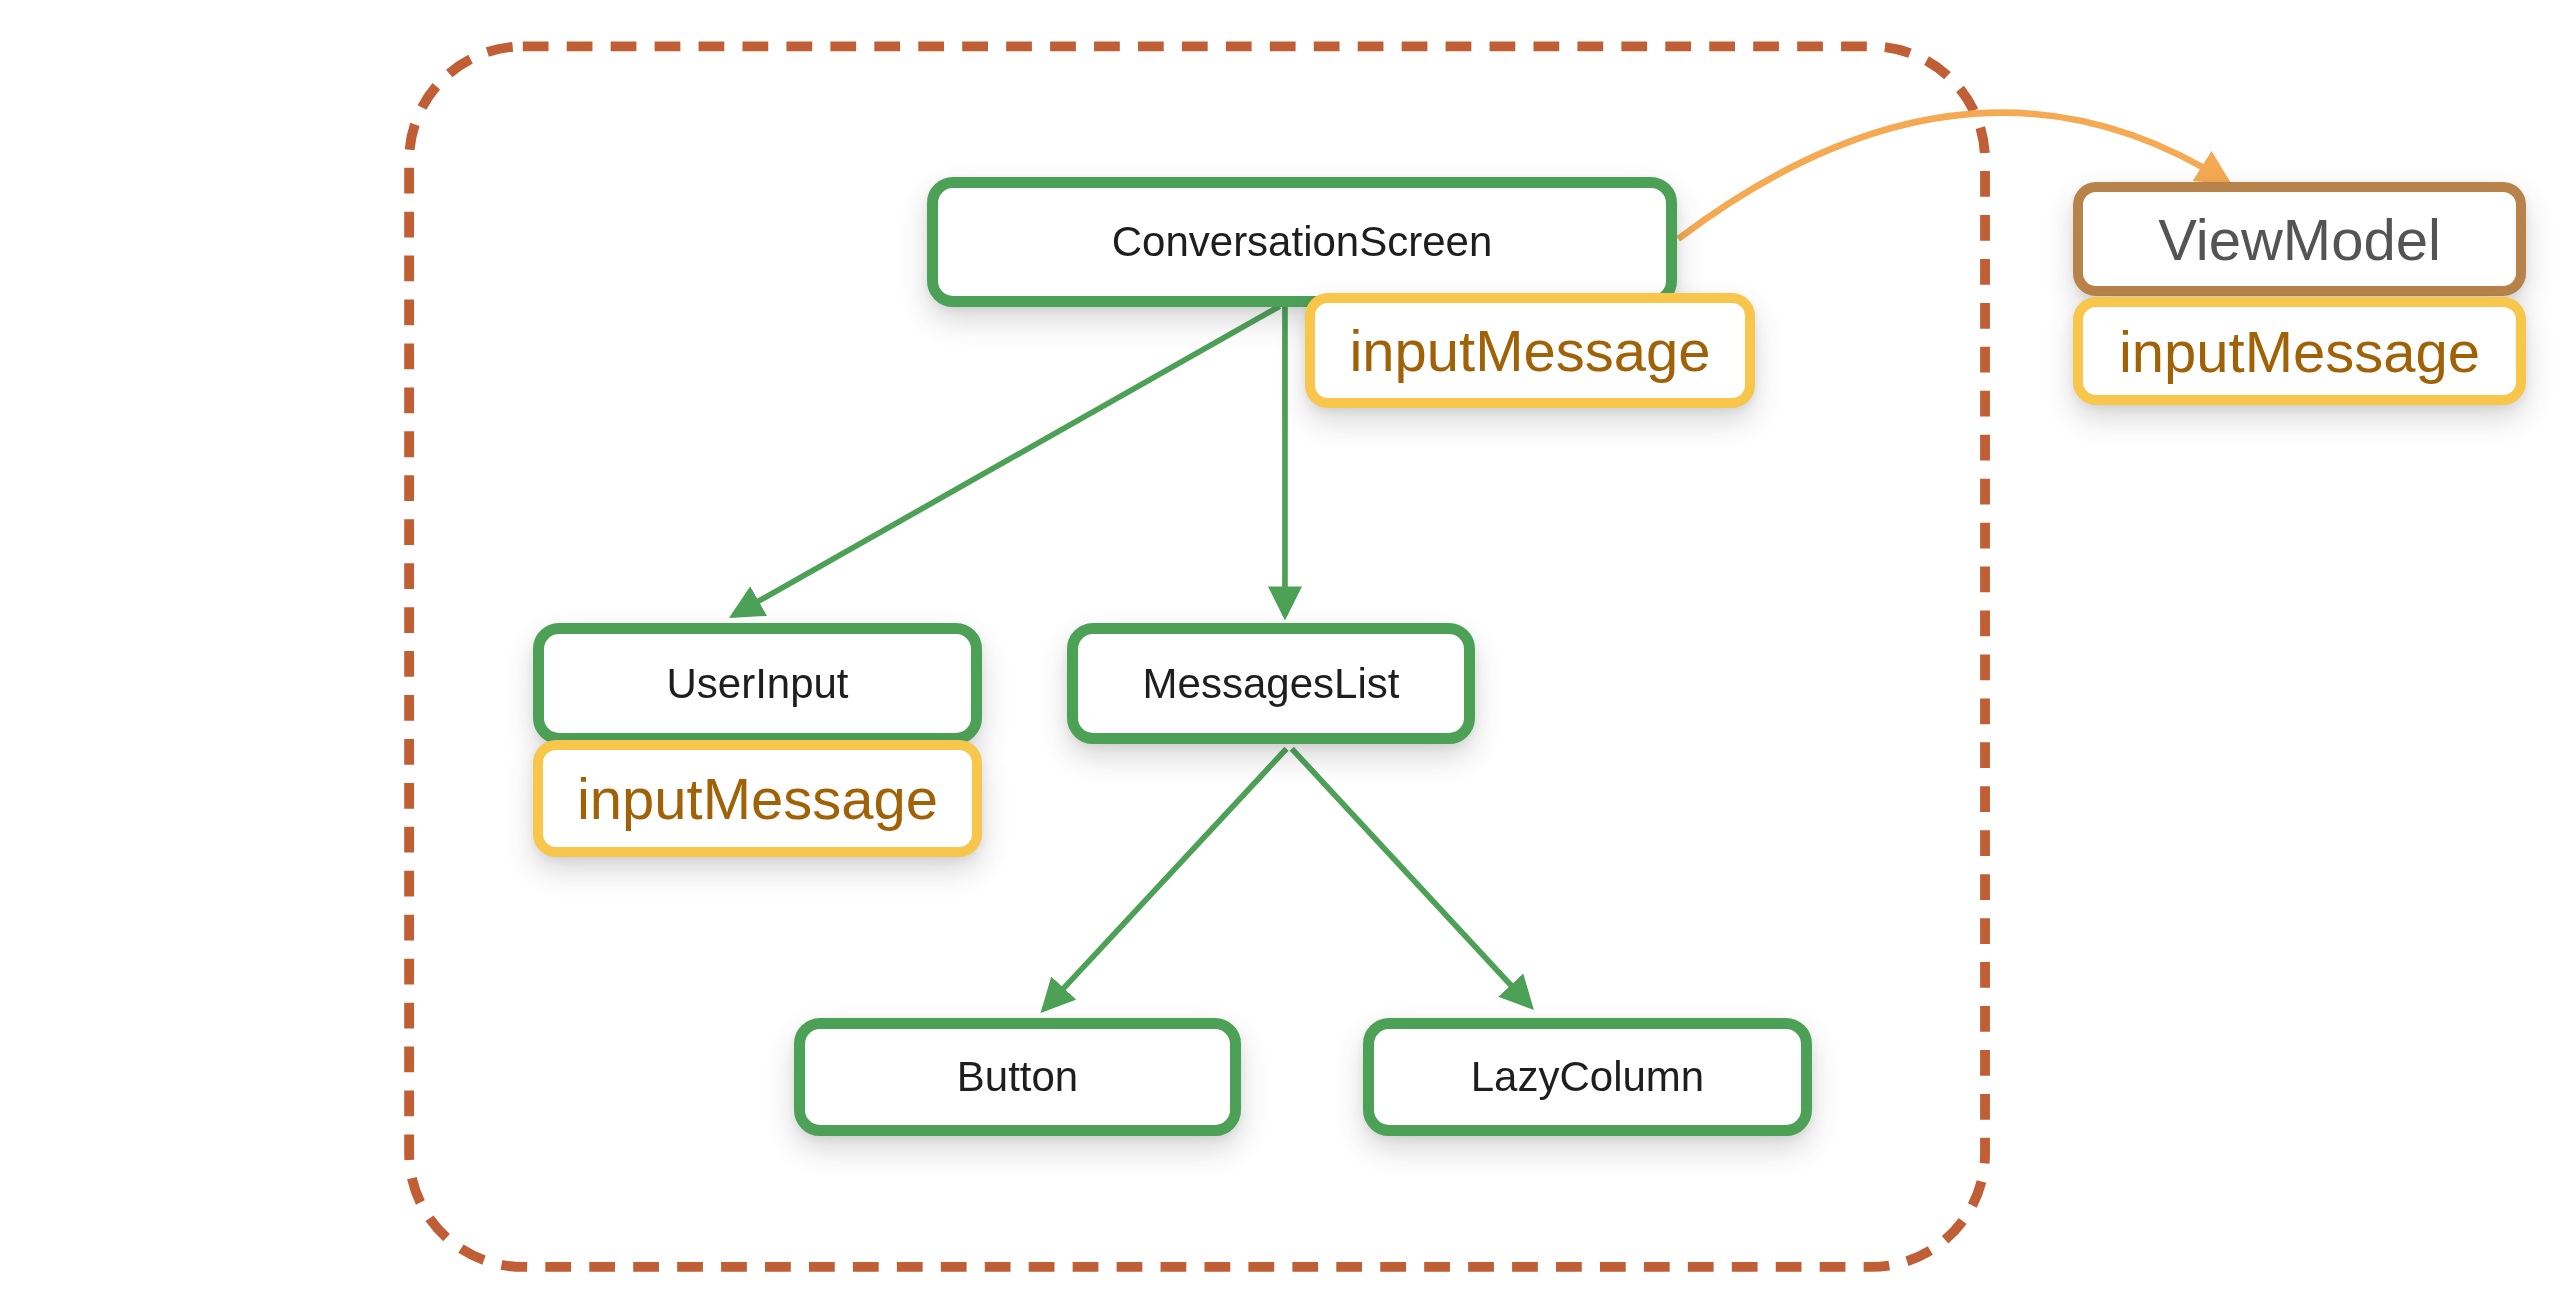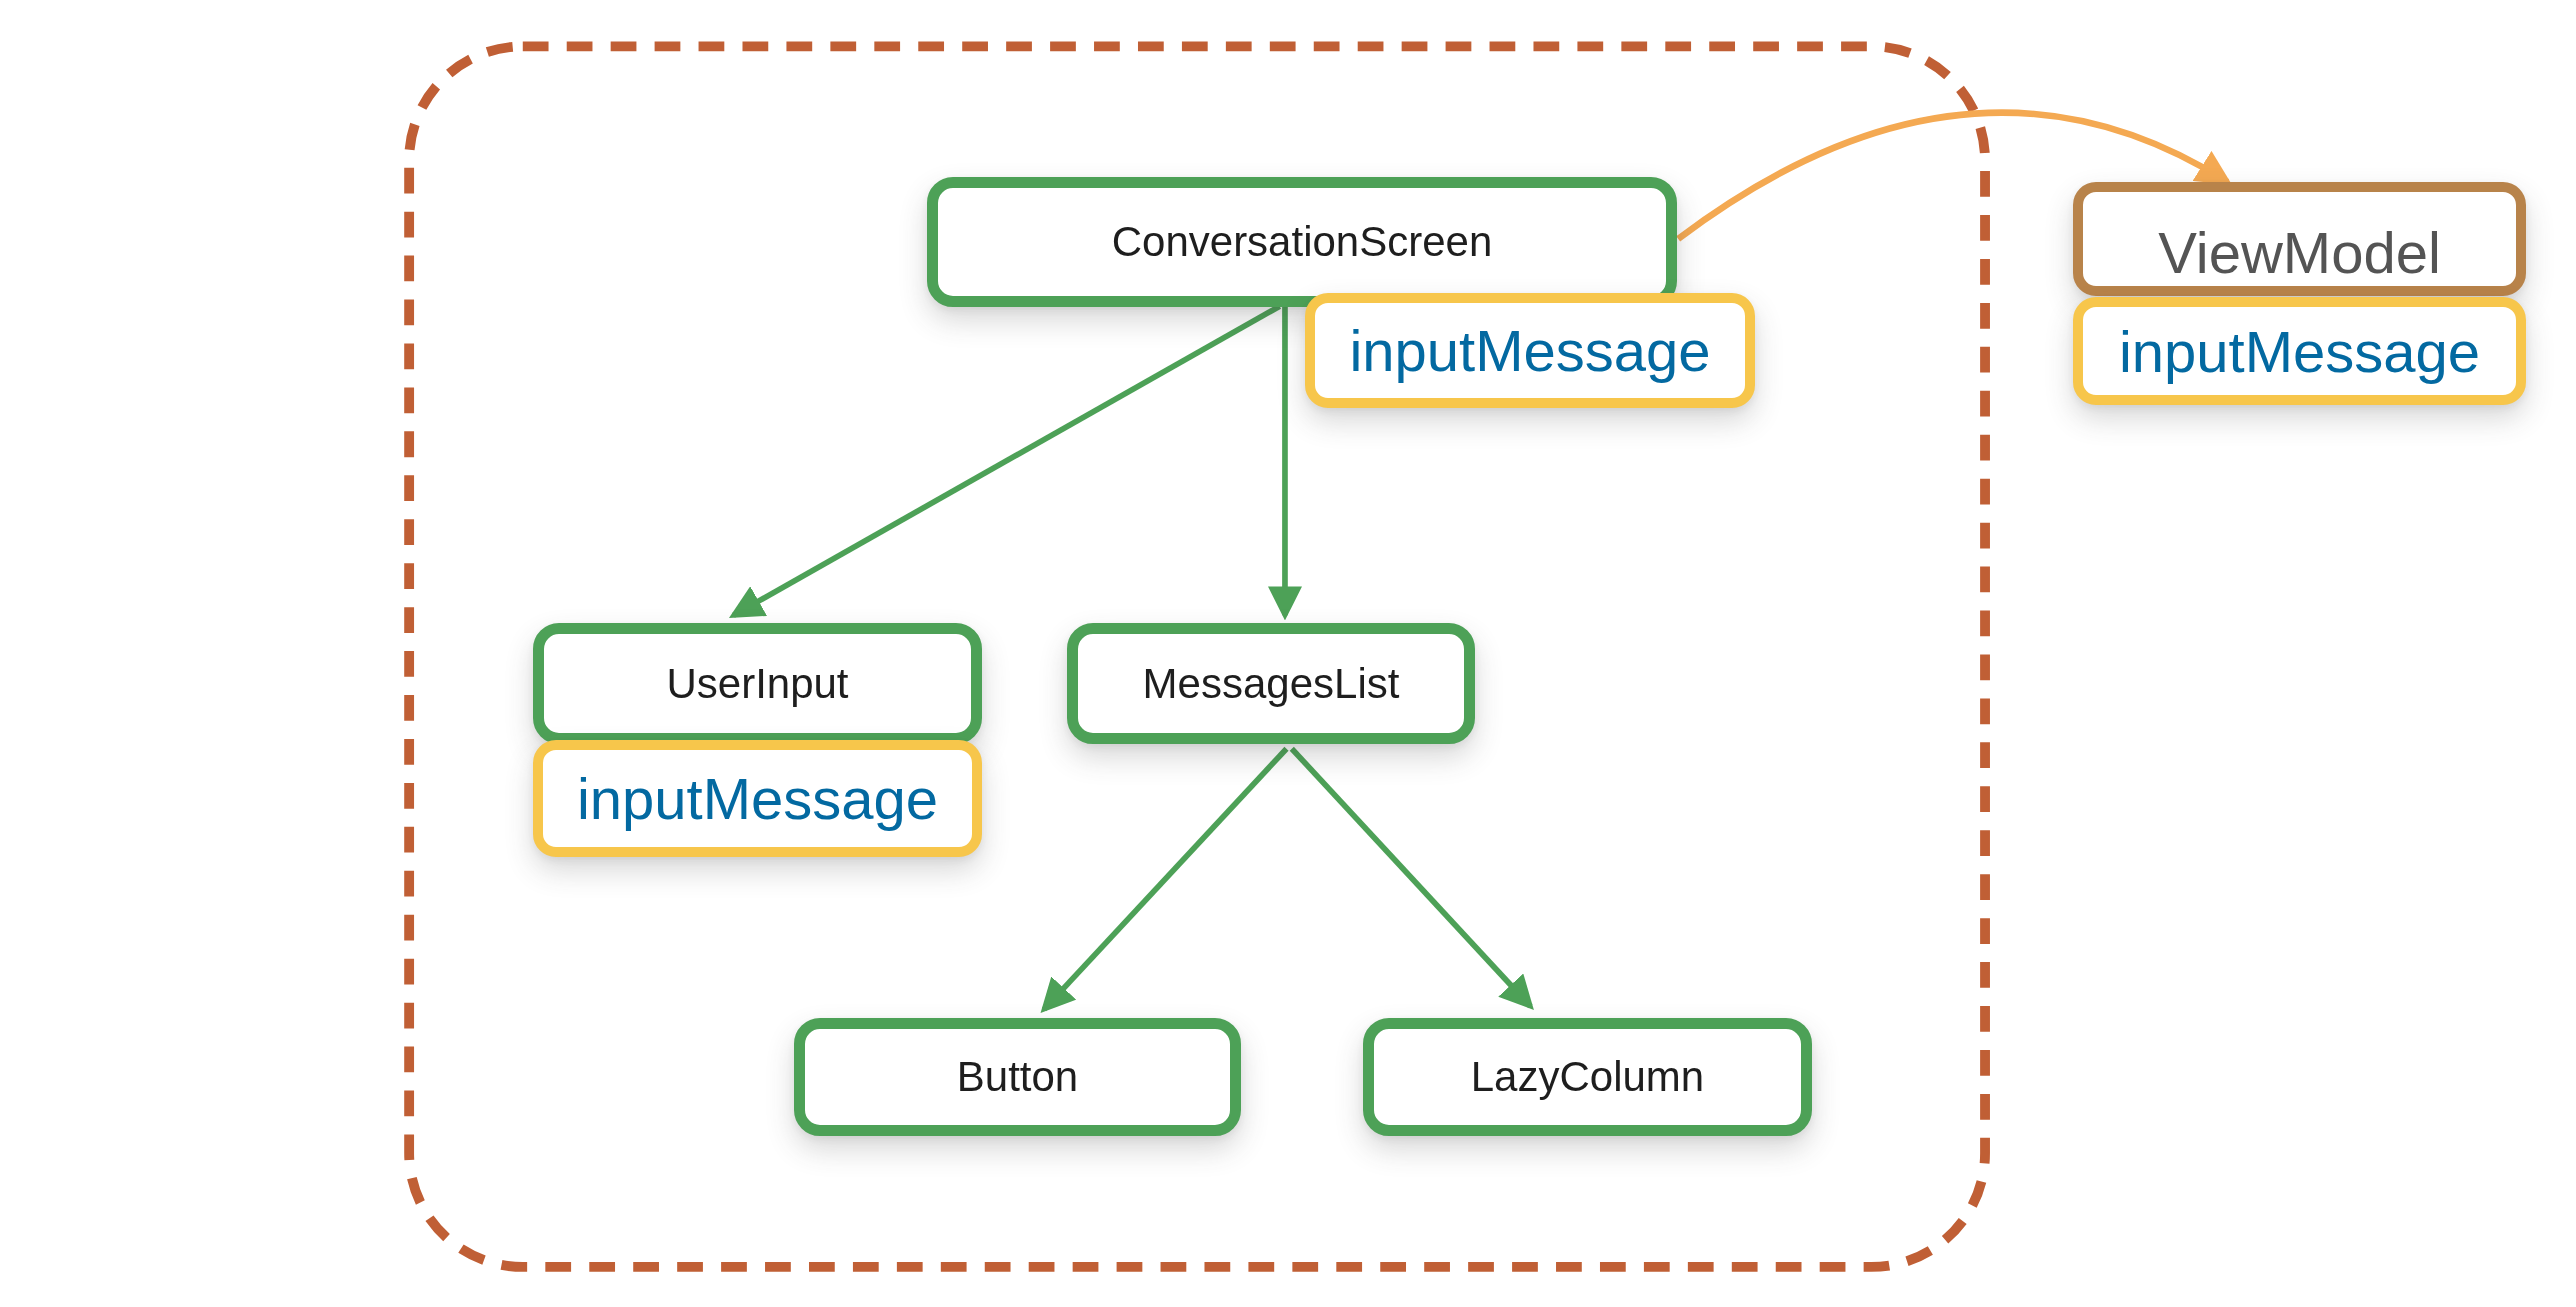--- a/index.html
+++ b/index.html
@@ -42,32 +42,32 @@
   .node-brown {
     border: 10.6px solid #B8834A;
     border-radius: 23px;
     color: #545454;
     font-size: 58px;
     z-index: 2;
   }
   .badge-yellow {
     border: 10.6px solid #F7C64B;
     border-radius: 23px;
-    color: #0369a1;
+    color: #a16207;
     font-size: 58px;
     z-index: 3;
   }
   #conversation-screen { left: 927px; top: 177px;  width: 750px; height: 130px; }
   #badge-conversation  { left: 1305px; top: 293px;  width: 450px; height: 115px; }
   #user-input          { left: 533px;  top: 623px;  width: 449px; height: 121px; }
   #badge-user-input    { left: 533px;  top: 740px;  width: 449px; height: 117px; }
   #messages-list       { left: 1067px; top: 623px;  width: 408px; height: 121px; }
   #button-node         { left: 794px; top: 1018px; width: 447px; height: 118px; text-align: right; }
   #lazy-column         { left: 1363px; top: 1018px; width: 449px; height: 118px; }
-  #view-model          { left: 2073px; top: 182px;  width: 453px; height: 114px; align-items: flex-end; }
+  #view-model          { left: 2073px; top: 182px;  width: 453px; height: 114px; }
   #badge-view-model    { left: 2073px; top: 297px;  width: 453px; height: 108px; }
   #composition-title {
     position: absolute;
     left: 53px;
     top: 938px;
     z-index: 4;
     background: #ffffff;
     padding: 4.5px 12px;
     font-size: 78px;
     font-weight: 700;

